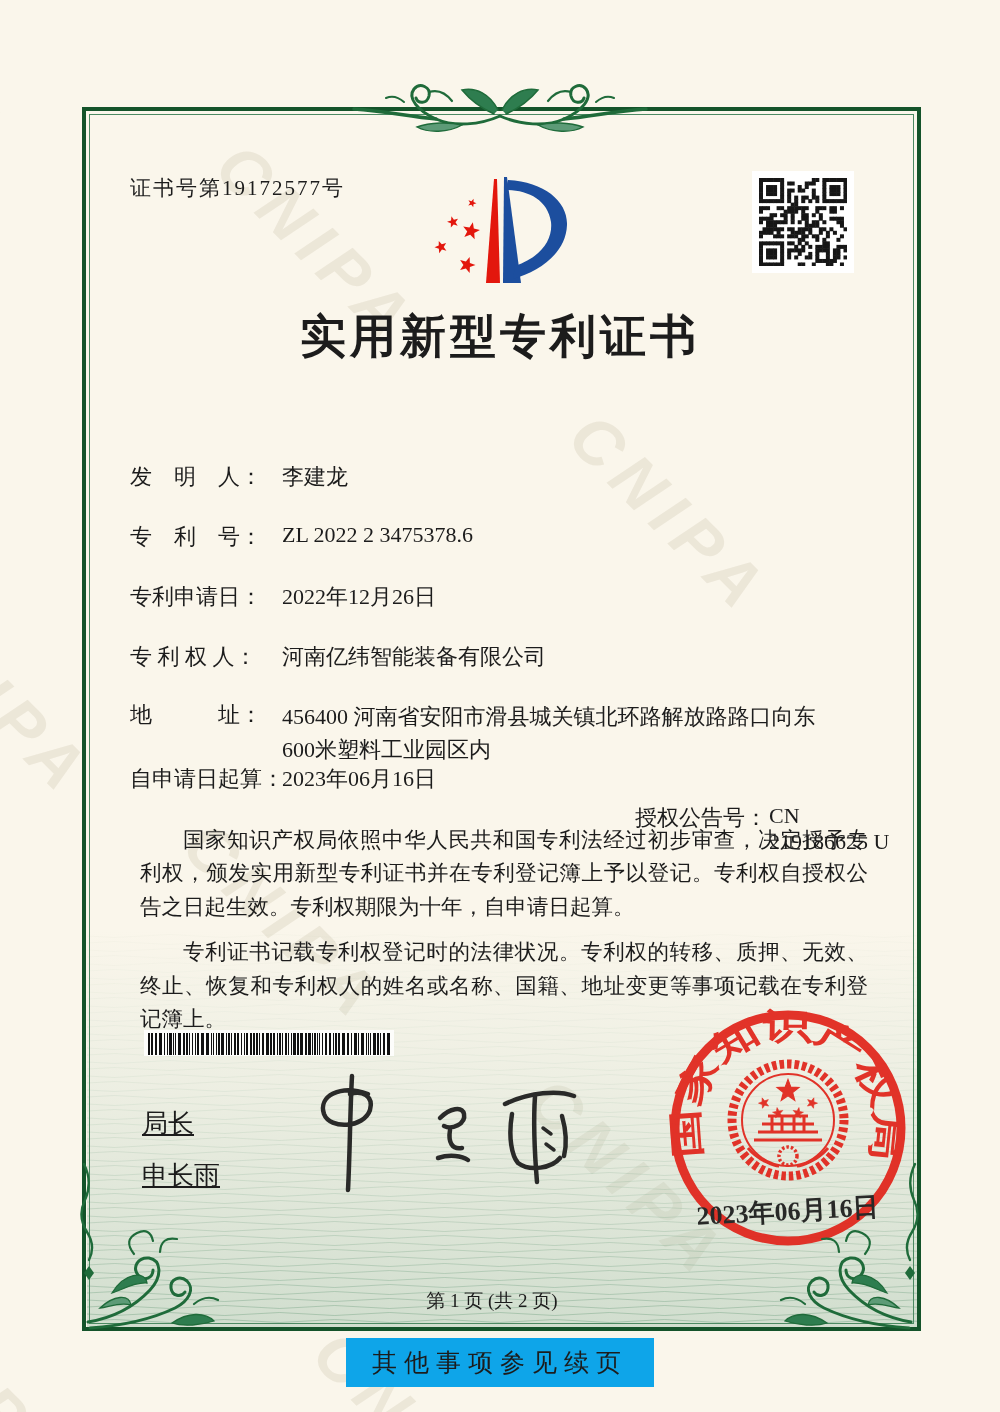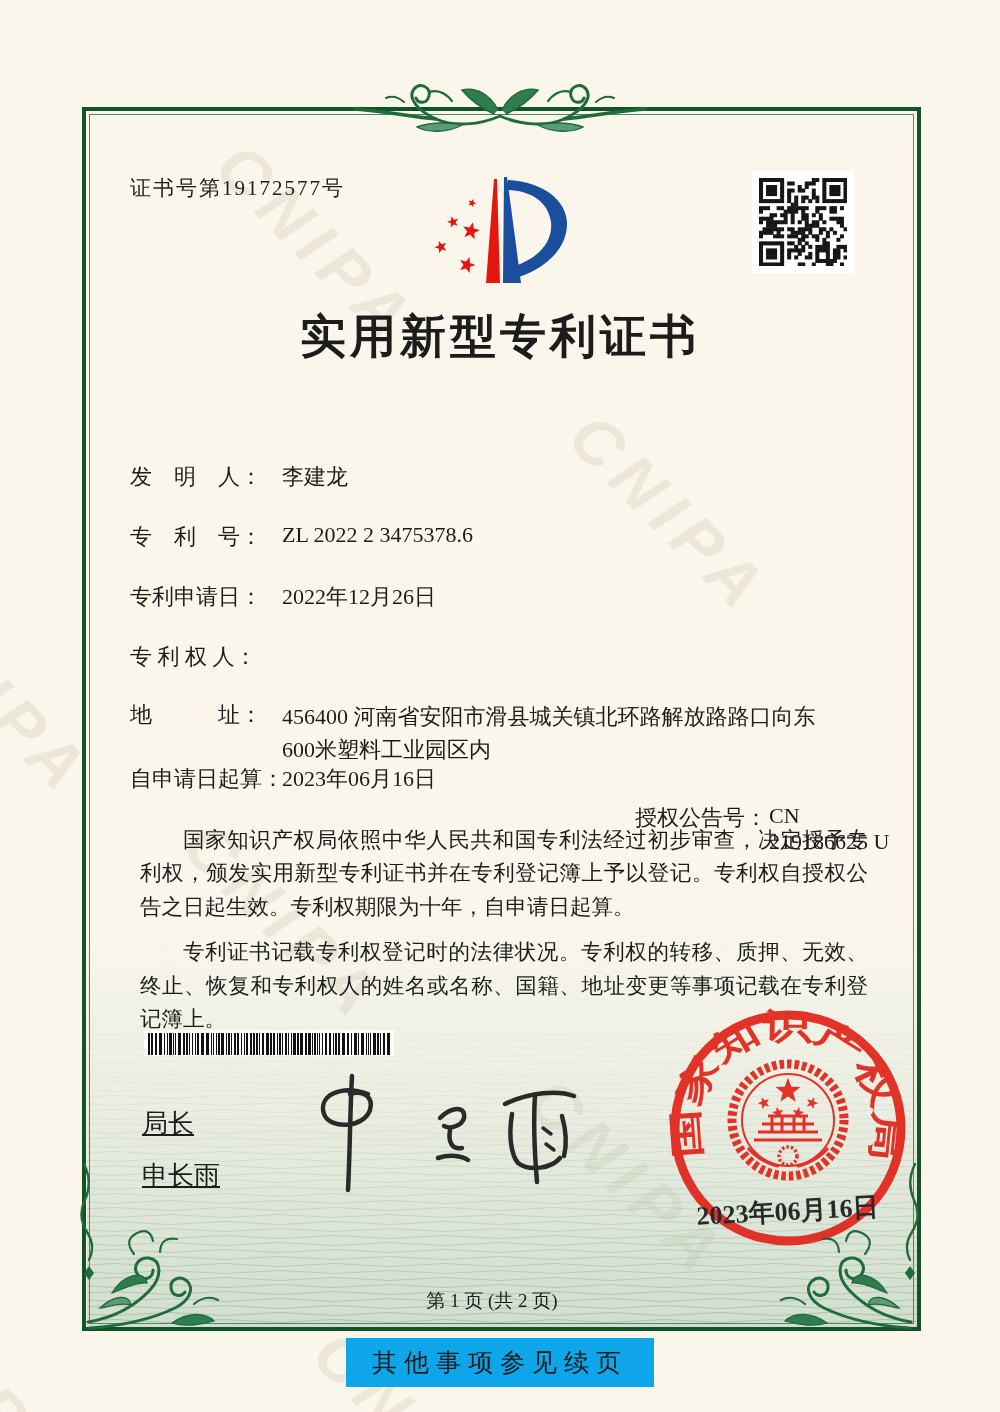--- a/index.html
+++ b/index.html
@@ -521,20 +521,21 @@
   <div class="field" style="top:522px">
     <span class="flabel">专　利　号：</span>
     <span class="fvalue">ZL 2022 2 3475378.6</span>
   </div>
   <div class="field" style="top:582px">
     <span class="flabel">专利申请日：</span>
     <span class="fvalue">2022年12月26日</span>
   </div>
   <div class="field" style="top:642px">
     <span class="flabel">专 利 权 人：</span>
+    <span class="fvalue">河南亿纬智能装备有限公司</span>
   </div>
   <div class="field addr" style="top:700px">
     <span class="flabel">地　　　址：</span>
     <span class="fvalue">456400 河南省安阳市滑县城关镇北环路解放路路口向东600米塑料工业园区内</span>
   </div>
   <div class="field" style="top:764px;width:760px">
     <span class="flabel">自申请日起算：</span>
     <span class="fvalue">2023年06月16日</span>
     <span class="grant2">
       <span class="flabel">授权公告号：</span>

